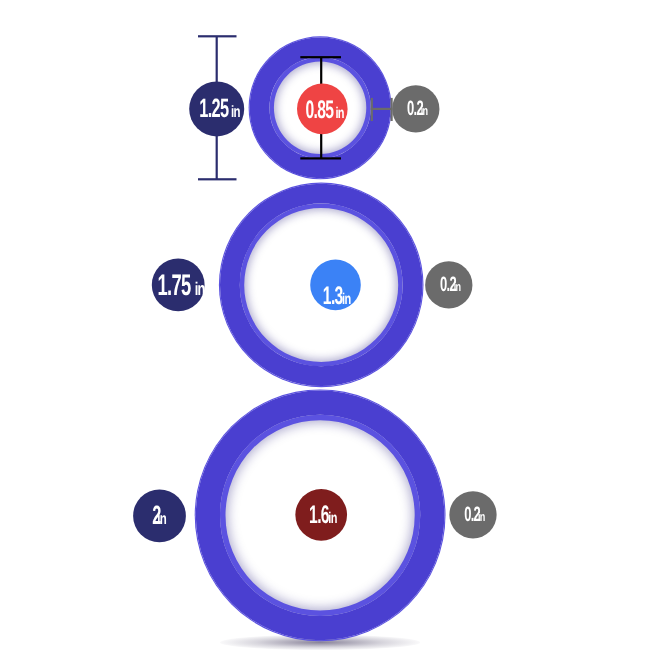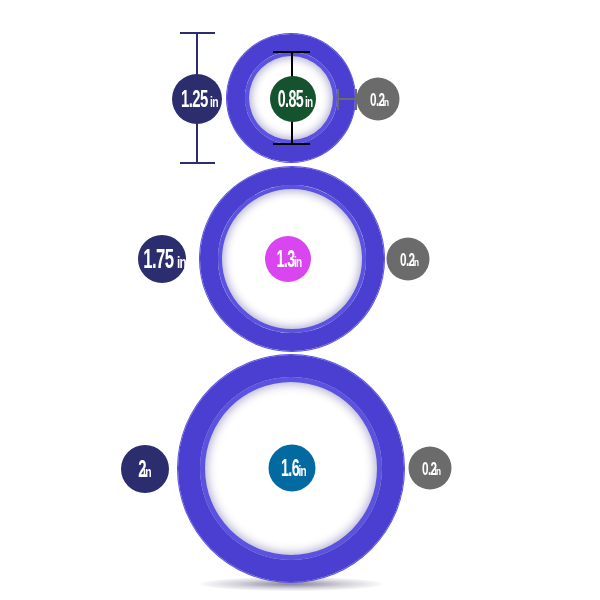--- a/index.html
+++ b/index.html
@@ -92,59 +92,59 @@
   <div class="line" style="left:337px; top:98px; width:19px; height:2px; background:#6b6b6b;"></div>
   <div class="line" style="left:337px; top:89px; width:2px; height:21px; background:#6b6b6b;"></div>
   <div class="line" style="left:355px; top:89px; width:2px; height:21px; background:#6b6b6b;"></div>
 
   <div class="badge" style="left:197px; top:99px; width:50px; height:50px; background:#2b2d6e; font-size:24px;">
     <span class="inner">
       <span class="num">1.25</span>
         <span class="unit">in</span>
     </span>
   </div>
-  <div class="badge" style="left:293px; top:99px; width:46px; height:46px; background:#14532d; font-size:23px;">
+  <div class="badge" style="left:293px; top:99px; width:46px; height:46px; background:#ef4444; font-size:23px;">
     <span class="inner">
       <span class="num">0.85</span>
         <span class="unit">in</span>
     </span>
   </div>
   <div class="badge" style="left:378px; top:99px; width:43px; height:43px; background:#6b6b6b; font-size:19px;">
     <span class="inner">
       <span class="num">0.2</span>
         <span class="unit">in</span>
     </span>
   </div>
 
   <div class="badge" style="left:162px; top:259px; width:48px; height:48px; background:#2b2d6e; font-size:27px;">
     <span class="inner">
       <span class="num">1.75</span>
         <span class="unit">in</span>
     </span>
   </div>
-  <div class="badge" style="left:288px; top:259px; width:46px; height:46px; background:#d946ef; font-size:23px;">
+  <div class="badge" style="left:305px; top:259px; width:46px; height:46px; background:#3b82f6; font-size:23px;align-items:flex-end;">
     <span class="inner">
       <span class="num">1.3</span>
         <span class="unit">in</span>
     </span>
   </div>
   <div class="badge" style="left:408px; top:259px; width:43px; height:43px; background:#6b6b6b; font-size:19px;">
     <span class="inner">
       <span class="num">0.2</span>
         <span class="unit">in</span>
     </span>
   </div>
 
   <div class="badge" style="left:145px; top:469px; width:48px; height:48px; background:#2b2d6e; font-size:24px;">
     <span class="inner">
       <span class="num">2</span>
         <span class="unit">in</span>
     </span>
   </div>
-  <div class="badge" style="left:292px; top:468px; width:47px; height:47px; background:#0369a1; font-size:23px;">
+  <div class="badge" style="left:292px; top:468px; width:47px; height:47px; background:#7f1d1d; font-size:23px;">
     <span class="inner">
       <span class="num">1.6</span>
         <span class="unit">in</span>
     </span>
   </div>
   <div class="badge" style="left:430px; top:468px; width:43px; height:43px; background:#6b6b6b; font-size:19px;">
     <span class="inner">
       <span class="num">0.2</span>
         <span class="unit">in</span>
     </span>

